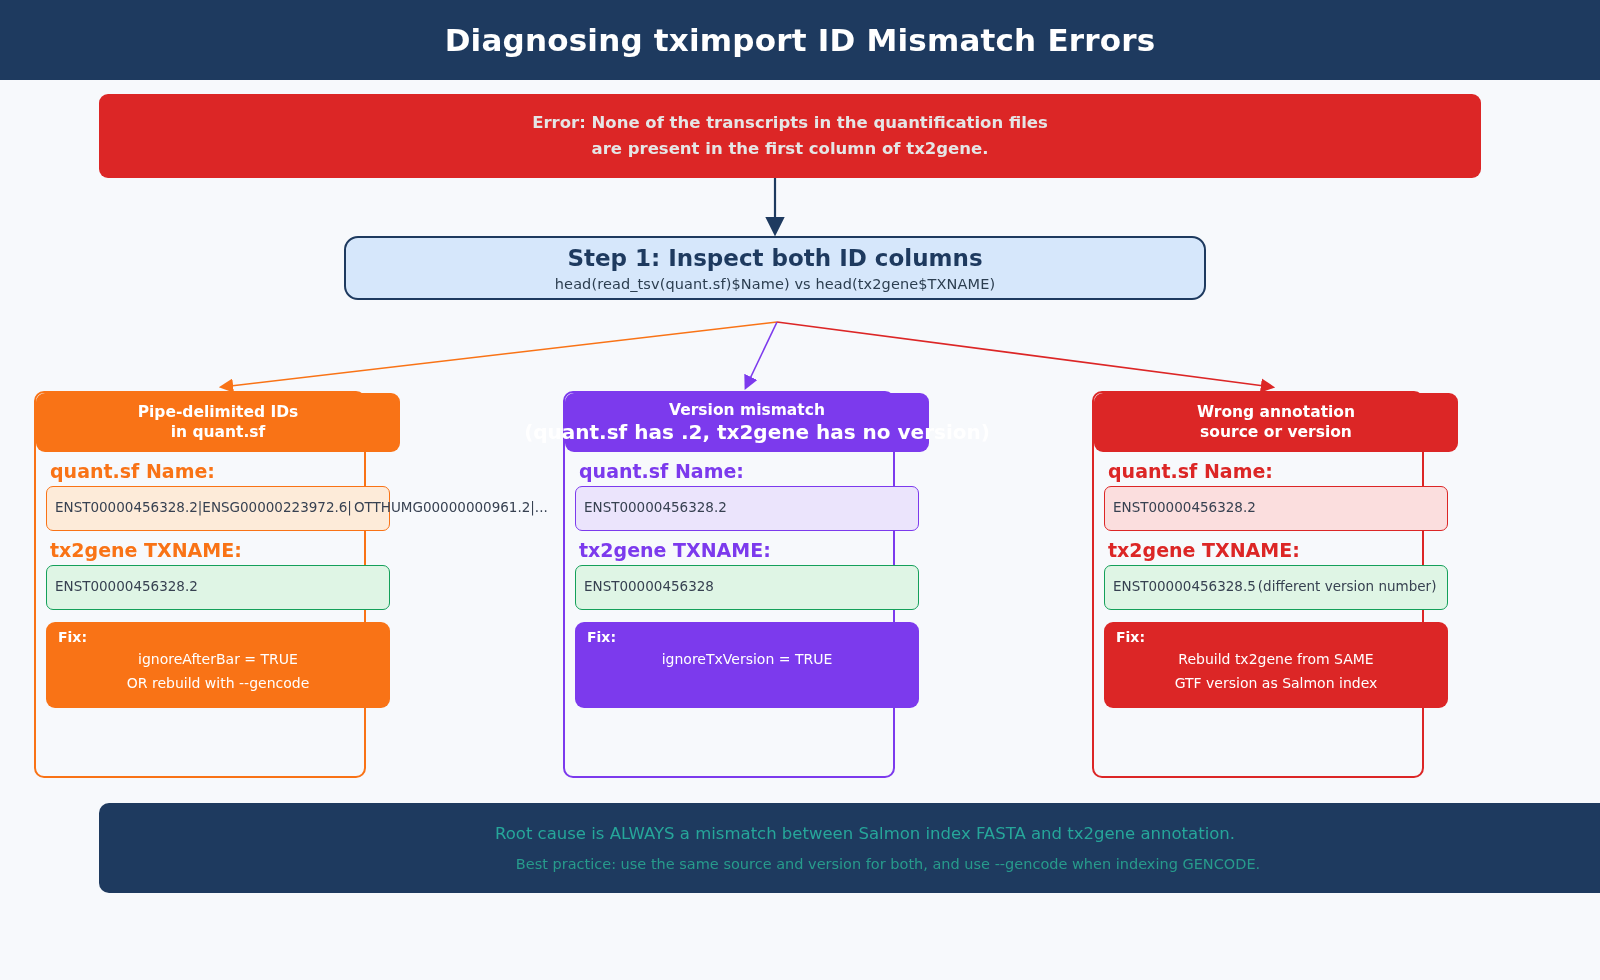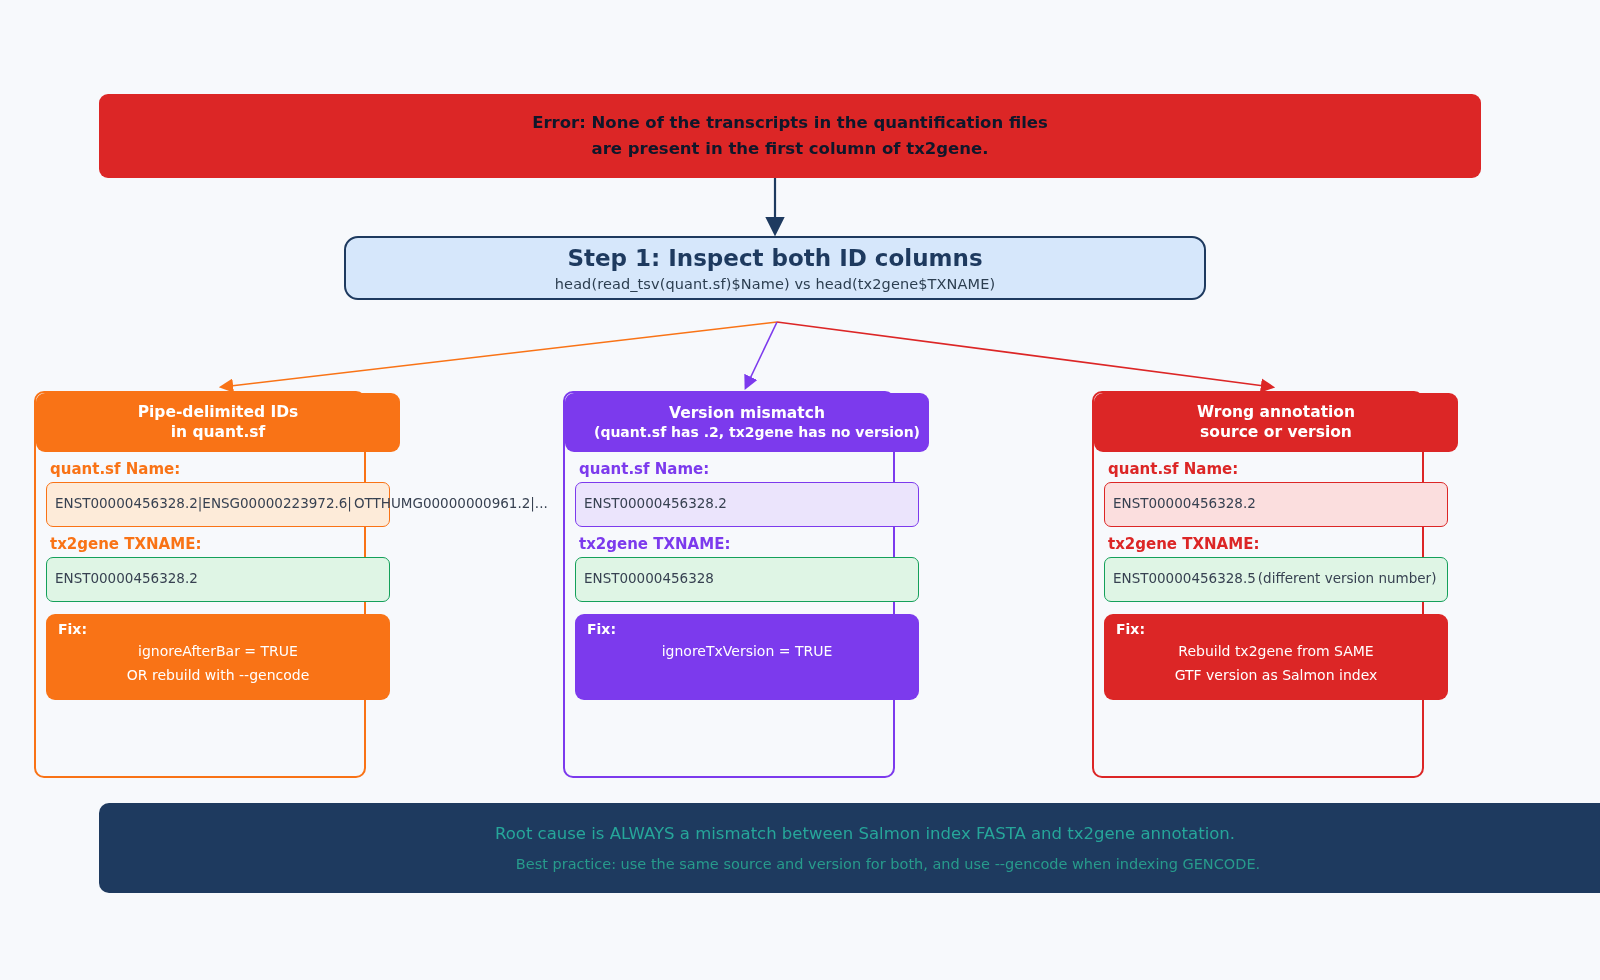--- a/index.html
+++ b/index.html
@@ -43,21 +43,21 @@
     width: 1382px; height: 84px;
     background: #dc2626;
     border-radius: 9px;
     display: flex;
     flex-direction: column;
     align-items: center;
     justify-content: center;
     gap: 8px;
   }
   #error-banner .line {
-    color: #0f172a;
+    color: #e5e5e5;
     font-size: 16.5px;
     font-weight: bold;
     text-align: center;
     line-height: 1.1;
   }
 
   
   #connectors {
     position: absolute;
     left: 0; top: 0;
@@ -123,31 +123,31 @@
   #card-2 .card-header { background: #dc2626; }
 
   .card-header .hline {
     color: #ffffff;
     font-size: 15.5px;
     font-weight: bold;
     white-space: nowrap;
     text-align: center;
     line-height: 1.08;
   }
-  #card-1 .card-header .hline.sub { font-size: 14px; margin-left: 20px; }
+  #card-1 .card-header .hline.sub { font-size: 20px; margin-left: 20px; }
 
   .card-body {
     position: absolute;
     left: 0; top: 59px;
     width: 364px;
     padding: 0 10px;
   }
 
   .field-label {
-    font-size: 15px;
+    font-size: 19px;
     font-weight: bold;
     margin: 8px 0 4px 4px;
   }
   #card-0 .field-label { color: #f97316; }
   #card-1 .field-label { color: #7c3aed; }
   #card-2 .field-label { color: #dc2626; }
 
   .value-box {
     border-radius: 7px;
     border-width: 1.2px;
@@ -230,20 +230,23 @@
     font-size: 14.5px;
     text-align: left;
     margin-left: 46px;
   }
 </style>
 </head>
 <body>
 
 <div id="stage">
 
+  <div id="title-bar">
+    <div id="title-text">Diagnosing tximport ID Mismatch Errors</div>
+  </div>
 
   <div id="error-banner">
     <div class="line">Error: None of the transcripts in the quantification files</div>
     <div class="line">are present in the first column of tx2gene.</div>
   </div>
 
   <svg id="connectors" viewBox="0 0 1600 980" width="1600" height="980">
     <defs>
       <marker id="ah-dark" markerWidth="9" markerHeight="9" refX="7" refY="4.5" orient="auto" markerUnits="strokeWidth">
         <path d="M0,0 L9,4.5 L0,9 z" fill="#1e3a5f"></path>

